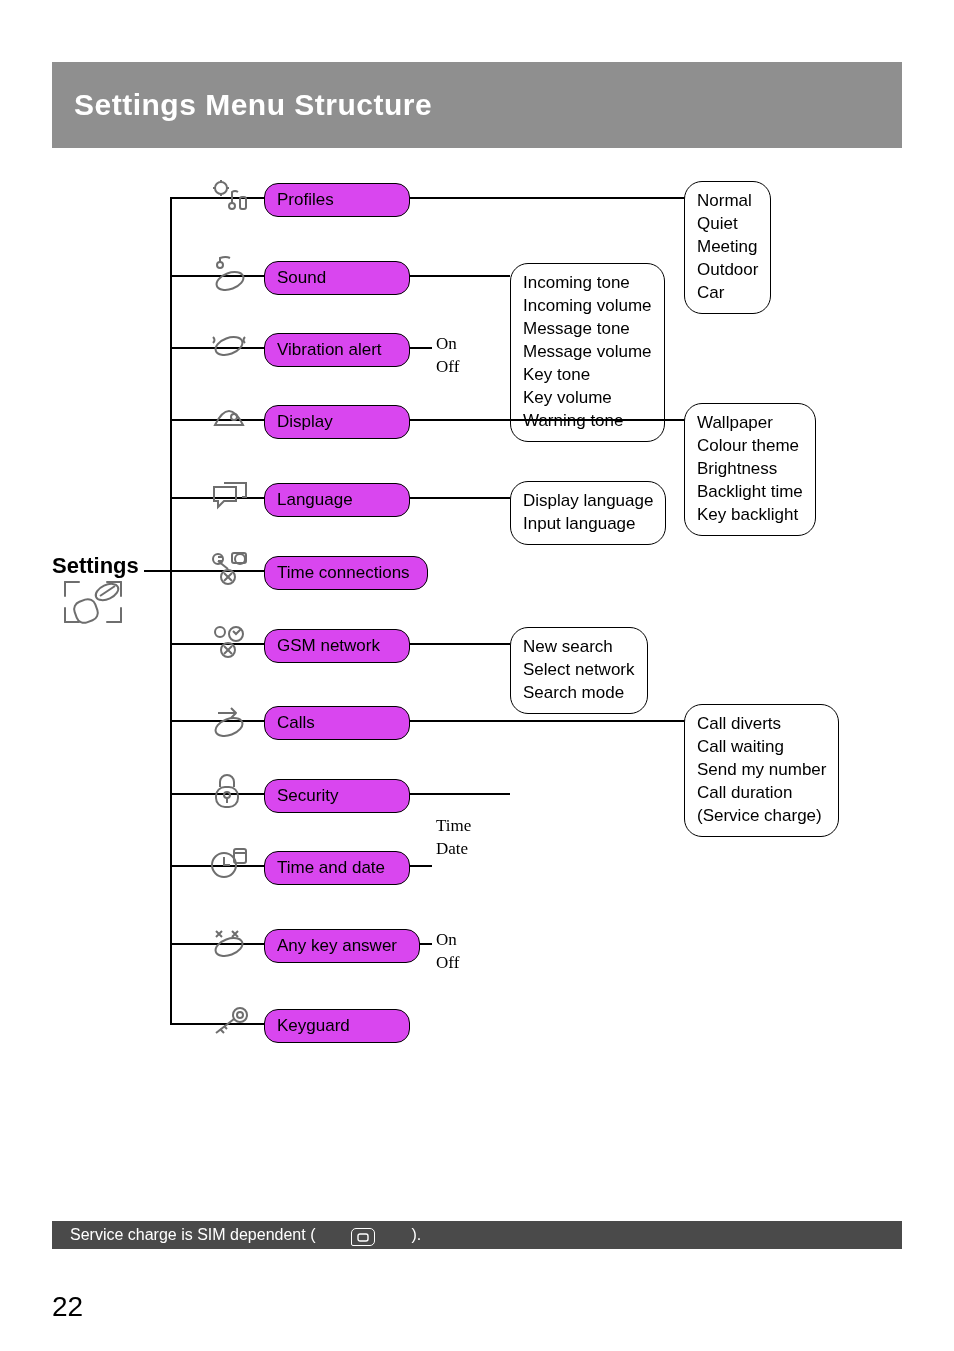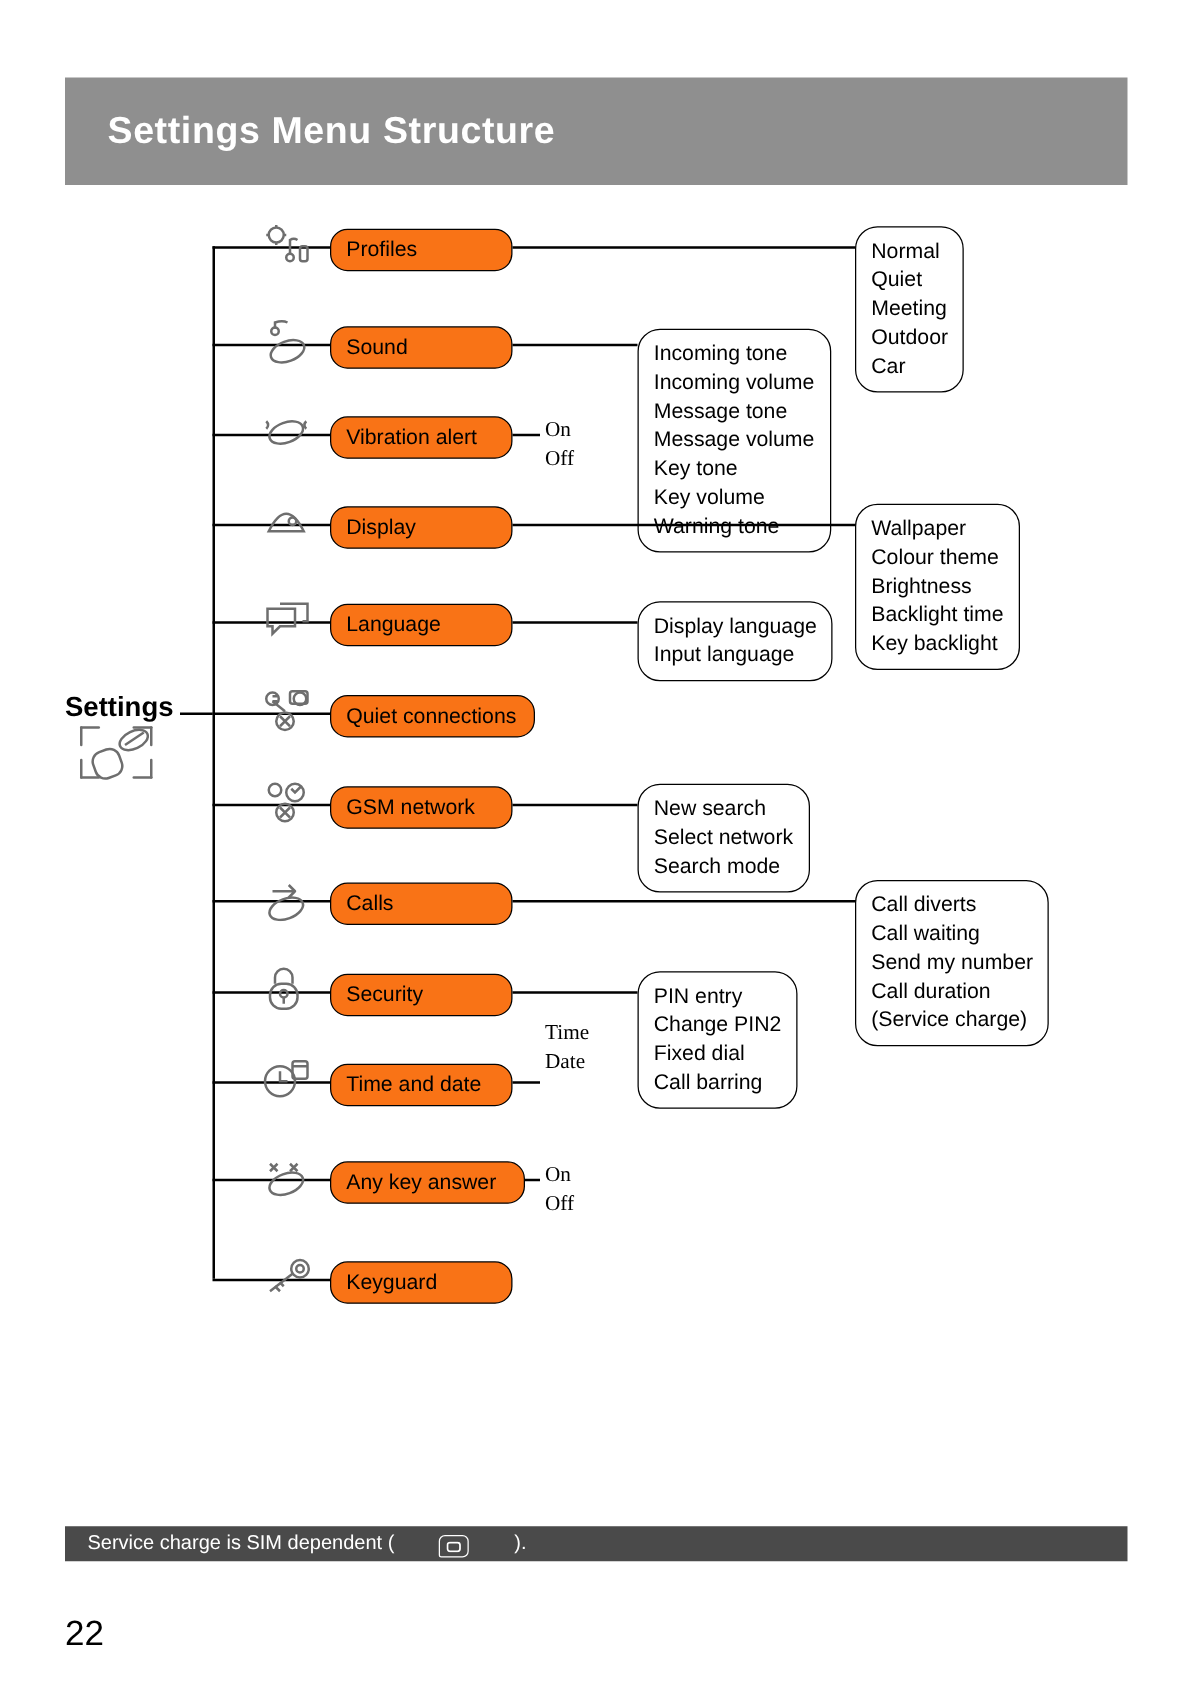--- a/index.html
+++ b/index.html
@@ -16,38 +16,38 @@
     position:relative;
     box-sizing:border-box;
   }
 
   .header{
     position:absolute;left:52px;right:52px;top:62px;height:86px;
     background:var(--header-grey);
     display:flex;align-items:center;
   }
   .header h1{
-    margin:12px;padding-left:22px;
+    margin:0;padding-left:22px;
     font-size:30px;font-weight:bold;color:#fff;
     letter-spacing:.5px;
   }
 
   .diagram{
     position:absolute;left:52px;top:175px;right:52px;bottom:140px;
   }
 
   
   .icon{color:#6e6e6e}
   .menu-box{
     position:absolute;
     border:1px solid #000;
     border-radius:14px;
     padding:6px 12px;
     font-size:17px;
-    background:#f97316;
+    background:#d946ef;
   }
   .opts-box{
     position:absolute;
     border:1px solid #000;
     border-radius:18px;
     padding:8px 12px;
     font-size:17px;
     line-height:1.35;
     background:#fff;
   }
@@ -211,21 +211,21 @@
           <circle cx="30" cy="8" r="5"></circle>
       <rect x="22" y="2" width="14" height="10" rx="2"></rect>
       <path d="M8 10 L18 18"></path>
           <path d="M8 6 h4 M8 10 h4"></path>
       <circle cx="18" cy="26" r="7"></circle>
       <path d="M14 30 l4 -4 l4 4"></path>
           <path d="M14 22 l4 4 l4 -4"></path>
     </g>
       </svg>
   </span>
-  <div class="menu-box" style="left:212px;top:381px;width:138px">Quiet connections</div>
+  <div class="menu-box" style="left:212px;top:381px;width:138px">Time connections</div>
 
   <div class="line" style="left:118px;top:468px;width:94px;height:1.5px"></div>
   <span class="icon" style="position:absolute;left:158px;top:449px">
     <svg width="38" height="36">
         <g fill="none" stroke="#6e6e6e" stroke-width="2">
       <circle cx="10" cy="8" r="5"></circle>
           <circle cx="26" cy="10" r="7"></circle>
       <path d="M23 7 l3 3 l5 -5"></path>
       <circle cx="18" cy="26" r="7"></circle>
       <path d="M14 30 l4 -4 l4 4"></path>
@@ -262,24 +262,20 @@
         <g fill="none" stroke="#6e6e6e" stroke-width="2">
       <path d="M10 14 v-5 a7 7 0 0 1 14 0 v5"></path>
       <rect x="6" y="14" width="22" height="20" rx="9"></rect>
       <circle cx="17" cy="22" r="3"></circle>
           <path d="M17 25 v5"></path>
     </g>
       </svg>
   </span>
   <div class="menu-box" style="left:212px;top:604px;width:120px">Security</div>
   <div class="line" style="left:358px;top:618px;width:100px;height:1.5px"></div>
-  <div class="opts-box" style="left:458px;top:602px;white-space:pre">PIN entry
-Change PIN2
-Fixed dial
-Call barring</div>
 
   <div class="line" style="left:118px;top:690px;width:94px;height:1.5px"></div>
   <span class="icon" style="position:absolute;left:158px;top:670px">
     <svg width="38" height="36">
         <g fill="none" stroke="#6e6e6e" stroke-width="2">
       <circle cx="14" cy="20" r="12"></circle>
           <path d="M14 12 v8 h6"></path>
       <rect x="24" y="4" width="12" height="14" rx="2"></rect>
           <path d="M24 8 h12"></path>
     </g>

